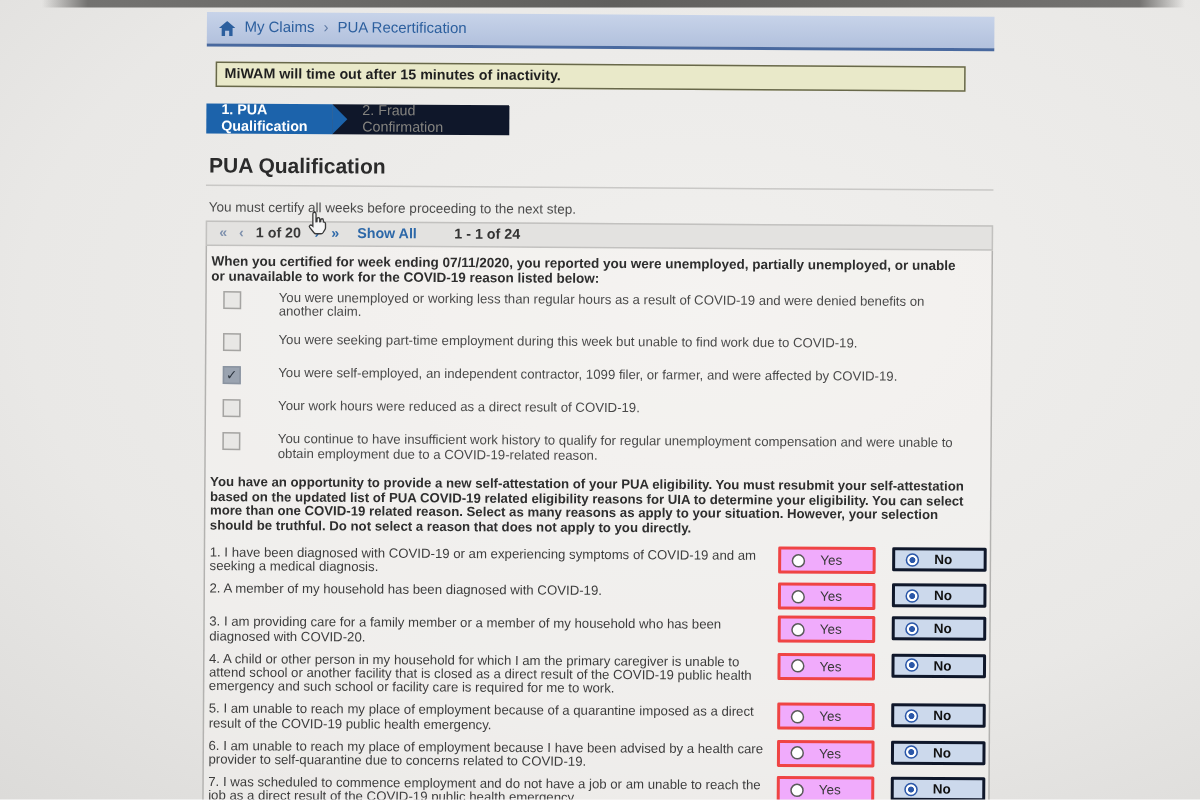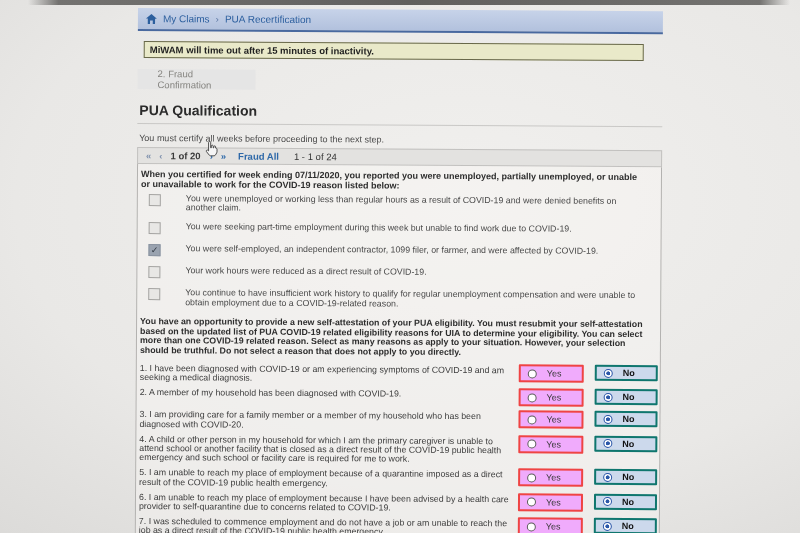--- a/index.html
+++ b/index.html
@@ -38,38 +38,38 @@
   .tab.active{
     background:#1c63ab;color:#fff;font-weight:bold;
     padding:0 6px 0 10px;position:relative;z-index:2;width:68px;
   }
   .tab.active::after{
     content:"";position:absolute;right:-10px;top:0;
     border-top:10px solid transparent;border-bottom:10px solid transparent;
     border-left:10px solid #1c63ab;
   }
   .tab.inactive{
-    background:#e5e5e5;color:#84837f;
+    background:#0f172a;color:#84837f;
     padding:0 12px 0 20px;width:86px;
   }
   
   .pg-title{font-size:14px;font-weight:bold;color:#2b2b2b;margin:13px 0 0 2px;}
   .title-rule{border:0;border-top:1px solid #c9c8c6;margin:5px 0 0 0;}
   .instruction{font-size:9px;color:#4a4a4a;margin:9px 0 0 2px;}
   
   .pager{
     margin-top:4px;height:15px;background:#e3e2e0;border:1px solid #c2c1bf;
     display:flex;align-items:center;gap:9px;padding:0 8px;font-size:9.5px;
   }
   .pg-arrow{cursor:pointer;font-weight:bold;letter-spacing:-1px;}
   .pg-arrow.muted{color:#7f91ad;}
   .pg-arrow.blue{color:#2d68a8;}
   .pg-num{color:#3a3a3a;font-weight:bold;}
   .pg-showall{color:#2d68a8;font-weight:bold;cursor:pointer;margin-left:4px;}
-  .pg-range{color:#333;font-weight:normal;margin-left:6px;}
+  .pg-range{color:#333;font-weight:bold;margin-left:16px;}
   
   .content-box{
     border:1px solid #b3b2b0;border-top:none;background:rgba(248,247,245,.45);
     padding:3px 2px 0 3px;min-height:400px;
   }
   .bold-intro{font-size:9px;font-weight:bold;color:#2e2e2e;line-height:10px;margin:2px 0 5px 0;width:505px;}
   .reason-row{display:flex;align-items:flex-start;margin:0 0 10px 8px;}
   .cbx{
     width:10px;height:10px;border:1px solid #a5a4a2;background:#e8e7e5;
     font-size:9px;line-height:10px;text-align:center;color:#55606e;flex:0 0 auto;
@@ -84,21 +84,21 @@
   .btn-group{display:flex;gap:11px;flex:0 0 auto;align-items:flex-start;}
   .ans-btn{
     width:54px;height:14px;border:2px solid #ef4444;background:#f0abfc;
     display:flex;align-items:center;gap:10px;padding:0 0 0 7px;cursor:pointer;
     font-size:9px;color:#3a3a3a;border-radius:1px;
   }
   .ans-btn .radio{
     width:7px;height:7px;border:1px solid #5a5a5a;border-radius:50%;background:#fff;flex:0 0 auto;
   }
   .ans-btn.selected{
-    background:#ccd9ec;border:2px solid #0f766e;width:52px;height:12px;
+    background:#ccd9ec;border:2px solid #0f172a;width:52px;height:12px;
     font-weight:bold;color:#111;
   }
   .ans-btn.selected .radio{
     border-color:#2b57a8;background:radial-gradient(circle at 50% 50%, #2b57a8 0 35%, #fff 45%);
   }
   
   .cursor{position:absolute;left:204px;top:140px;z-index:50;pointer-events:none;}
 </style>
 </head>
 <body>
@@ -114,35 +114,36 @@
         </svg>
     </span>
     <a>My Claims</a>
     <span class="crumb-sep">›</span>
     <a>PUA Recertification</a>
   </div>
 
   <div class="warnbar">MiWAM will time out after 15 minutes of inactivity.</div>
 
   <div class="tabs">
+    <div class="tab active">1. PUA Qualification</div>
     <div class="tab inactive">2. Fraud Confirmation</div>
   </div>
 
   <div class="pg-title">PUA Qualification</div>
   <hr class="title-rule">
 
   <div class="instruction">You must certify all weeks before proceeding to the next step.</div>
 
   <div class="pager">
     <span class="pg-arrow muted">«</span>
     <span class="pg-arrow muted">‹</span>
     <span class="pg-num">1 of 20</span>
     <span class="pg-arrow blue">›</span>
     <span class="pg-arrow blue">»</span>
-    <span class="pg-showall">Fraud All</span>
+    <span class="pg-showall">Show All</span>
     <span class="pg-range">1 - 1 of 24</span>
   </div>
 
   <div class="content-box">
 
     <div class="bold-intro">When you certified for week ending 07/11/2020, you reported you were unemployed, partially unemployed, or unable or unavailable to work for the COVID-19 reason listed below:</div>
 
     <div class="reason-row">
       <span class="cbx"></span>
       <span class="reason-text">You were unemployed or working less than regular hours as a result of COVID-19 and were denied benefits on another claim.</span>

